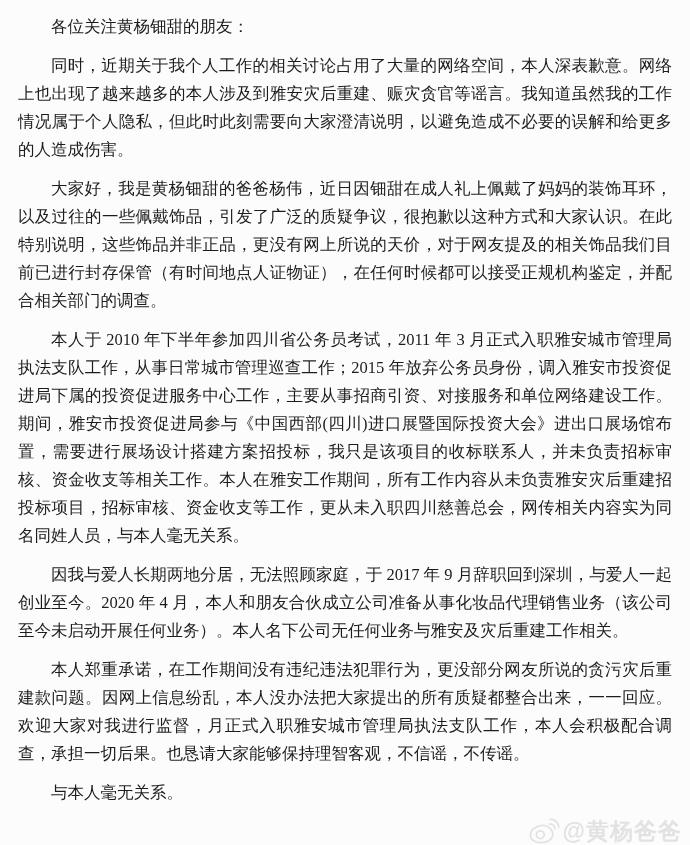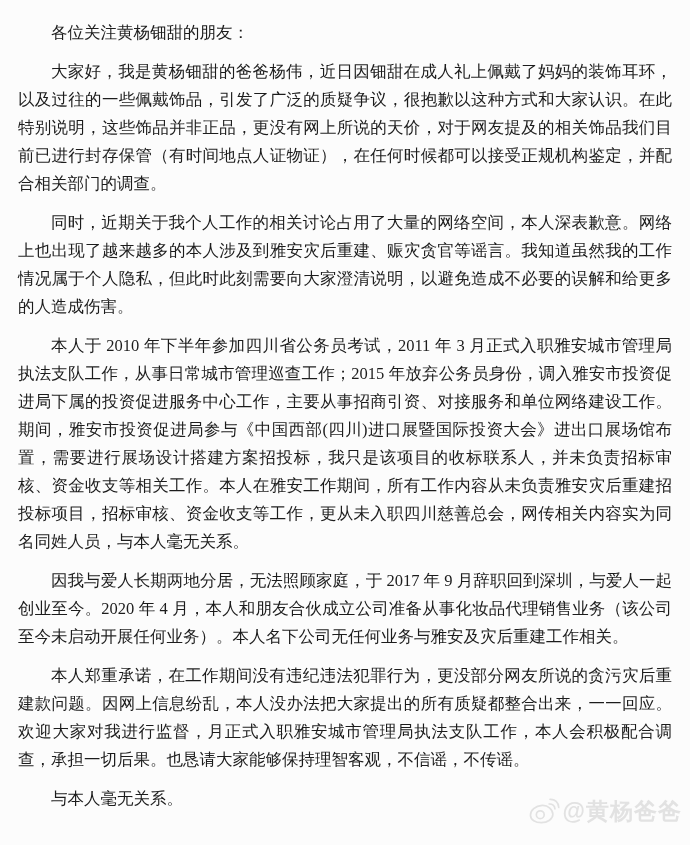--- a/index.html
+++ b/index.html
@@ -8,55 +8,55 @@
     height: 845px;
     background: #f4f4f4;
     font-family: "Liberation Serif", "DejaVu Serif", serif;
   }
   .page {
     position: relative;
     width: 690px;
     height: 845px;
     box-sizing: border-box;
     background: #fcfcfc;
-    padding: 19px 18px 0 18px;
+    padding: 13px 18px 0 18px;
     color: #1c1c1c;
     font-size: 16.5px;
     line-height: 28px;
     text-align: justify;
     overflow: hidden;
   }
   .para {
     margin: 0 0 11px 0;
     text-indent: 2em;
   }
   .watermark {
     position: absolute;
     right: 8px;
-    bottom: 20px;
+    bottom: 0;
     display: flex;
     align-items: center;
     gap: 3px;
     color: #e2e2e2;
     font-family: "Liberation Sans", "DejaVu Sans", sans-serif;
     font-size: 23px;
     font-weight: bold;
     letter-spacing: 1px;
     user-select: none;
   }
   .wm-icon { display: inline-flex; align-items: center; }
   .wm-icon svg { display: block; }
 </style>
 </head>
 <body>
 
 <div class="page">
   <p class="para">各位关注黄杨钿甜的朋友：</p>
+  <p class="para">同时，近期关于我个人工作的相关讨论占用了大量的网络空间，本人深表歉意。网络上也出现了越来越多的本人涉及到雅安灾后重建、赈灾贪官等谣言。我知道虽然我的工作情况属于个人隐私，但此时此刻需要向大家澄清说明，以避免造成不必要的误解和给更多的人造成伤害。</p>
   <p class="para">大家好，我是黄杨钿甜的爸爸杨伟，近日因钿甜在成人礼上佩戴了妈妈的装饰耳环，以及过往的一些佩戴饰品，引发了广泛的质疑争议，很抱歉以这种方式和大家认识。在此特别说明，这些饰品并非正品，更没有网上所说的天价，对于网友提及的相关饰品我们目前已进行封存保管（有时间地点人证物证），在任何时候都可以接受正规机构鉴定，并配合相关部门的调查。</p>
-  <p class="para">同时，近期关于我个人工作的相关讨论占用了大量的网络空间，本人深表歉意。网络上也出现了越来越多的本人涉及到雅安灾后重建、赈灾贪官等谣言。我知道虽然我的工作情况属于个人隐私，但此时此刻需要向大家澄清说明，以避免造成不必要的误解和给更多的人造成伤害。</p>
   <p class="para">本人于 2010 年下半年参加四川省公务员考试，2011 年 3 月正式入职雅安城市管理局执法支队工作，从事日常城市管理巡查工作；2015 年放弃公务员身份，调入雅安市投资促进局下属的投资促进服务中心工作，主要从事招商引资、对接服务和单位网络建设工作。期间，雅安市投资促进局参与《中国西部(四川)进口展暨国际投资大会》进出口展场馆布置，需要进行展场设计搭建方案招投标，我只是该项目的收标联系人，并未负责招标审核、资金收支等相关工作。本人在雅安工作期间，所有工作内容从未负责雅安灾后重建招投标项目，招标审核、资金收支等工作，更从未入职四川慈善总会，网传相关内容实为同名同姓人员，与本人毫无关系。</p>
   <p class="para">因我与爱人长期两地分居，无法照顾家庭，于 2017 年 9 月辞职回到深圳，与爱人一起创业至今。2020 年 4 月，本人和朋友合伙成立公司准备从事化妆品代理销售业务（该公司至今未启动开展任何业务）。本人名下公司无任何业务与雅安及灾后重建工作相关。</p>
   <p class="para">本人郑重承诺，在工作期间没有违纪违法犯罪行为，更没部分网友所说的贪污灾后重建款问题。因网上信息纷乱，本人没办法把大家提出的所有质疑都整合出来，一一回应。欢迎大家对我进行监督，月正式入职雅安城市管理局执法支队工作，本人会积极配合调查，承担一切后果。也恳请大家能够保持理智客观，不信谣，不传谣。</p>
   <p class="para">与本人毫无关系。</p>
 
   <div class="watermark">
     <span class="wm-icon">
       <svg width="32" height="28" viewBox="0 0 34 30" fill="none" xmlns="http://www.w3.org/2000/svg">
         <path d="M15 9 C7.5 9.5 2.5 14.5 2.5 19.5 C2.5 24.5 8 27.5 14 27.5 C21 27.5 26.5 23.5 26.5 18.5 C26.5 13.8 21.5 8.6 15 9 Z" stroke="#e2e2e2" stroke-width="1.8"></path>
         <circle cx="13" cy="19" r="4.2" stroke="#e2e2e2" stroke-width="1.8"></circle>

